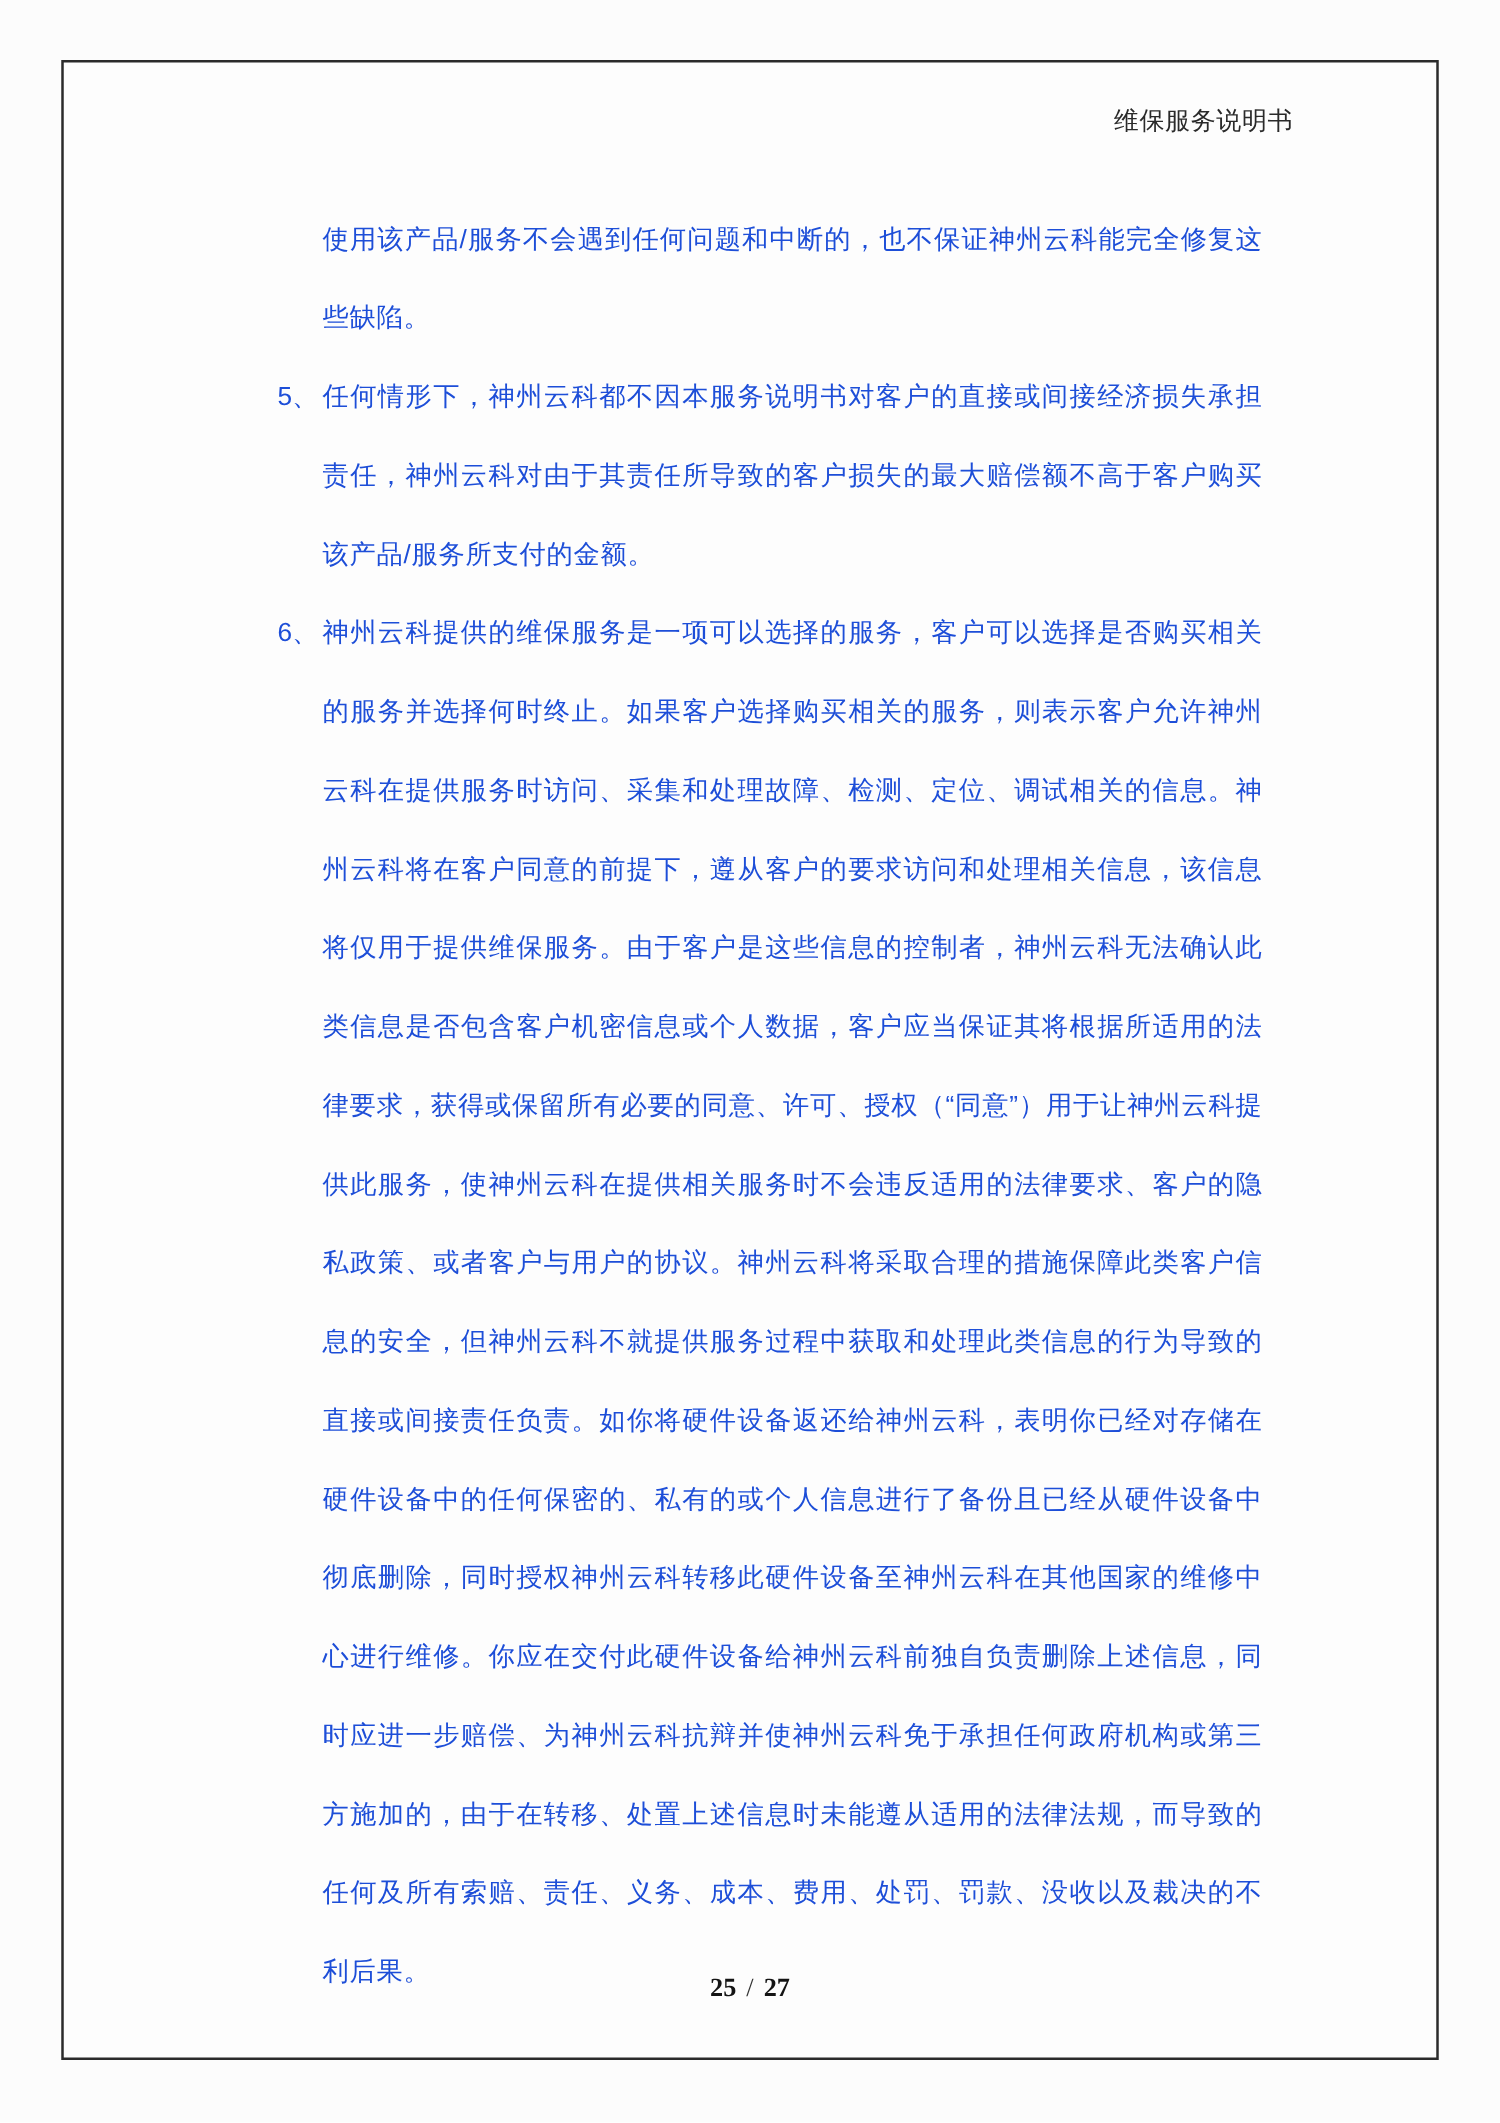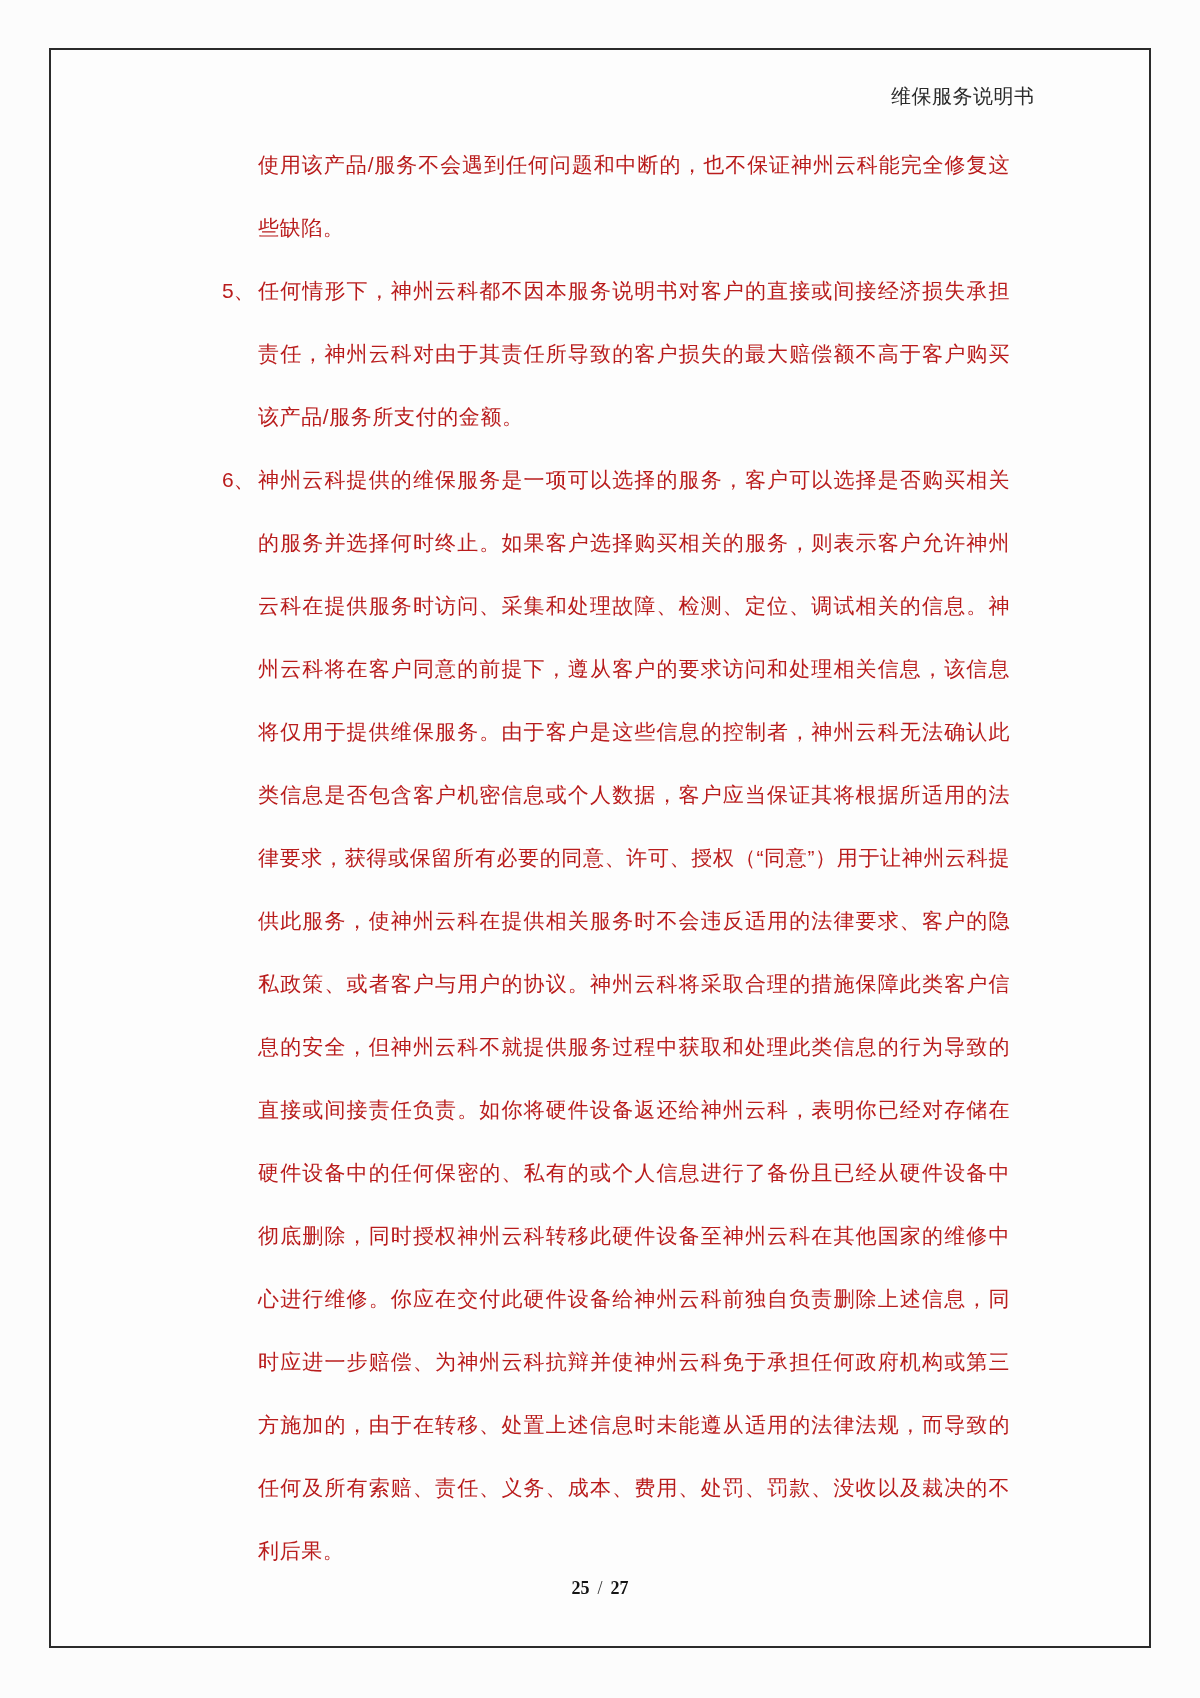--- a/index.html
+++ b/index.html
@@ -31,27 +31,27 @@
     top: 83px;
     font-family: "Liberation Serif", "DejaVu Serif", serif;
     font-size: 20px;
     letter-spacing: 0.5px;
     color: #2a2a2a;
     white-space: nowrap;
   }
   .doc-body {
     position: absolute;
     left: 258px;
-    top: 133px;
+    top: 160px;
     width: 752px;
     font-family: "Liberation Sans", "DejaVu Sans", sans-serif;
     font-size: 21px;
     line-height: 63px;
     letter-spacing: 0.6px;
-    color: #b91c1c;
+    color: #1d4ed8;
     text-align: justify;
   }
   .list-item {
     position: relative;
   }
   .list-item .num {
     position: absolute;
     right: 100%;
     top: 0;
     width: 36px;
@@ -59,21 +59,21 @@
     white-space: nowrap;
     letter-spacing: 0;
   }
   .page-footer {
     position: absolute;
     left: 0;
     top: 1578px;
     width: 1200px;
     text-align: center;
     font-family: "Liberation Serif", "DejaVu Serif", serif;
-    font-size: 18px;
+    font-size: 21px;
     color: #141414;
   }
   .page-footer .pg {
     font-weight: bold;
   }
   .page-footer .sep {
     font-weight: normal;
     padding: 0 8px;
     color: #333;
   }

